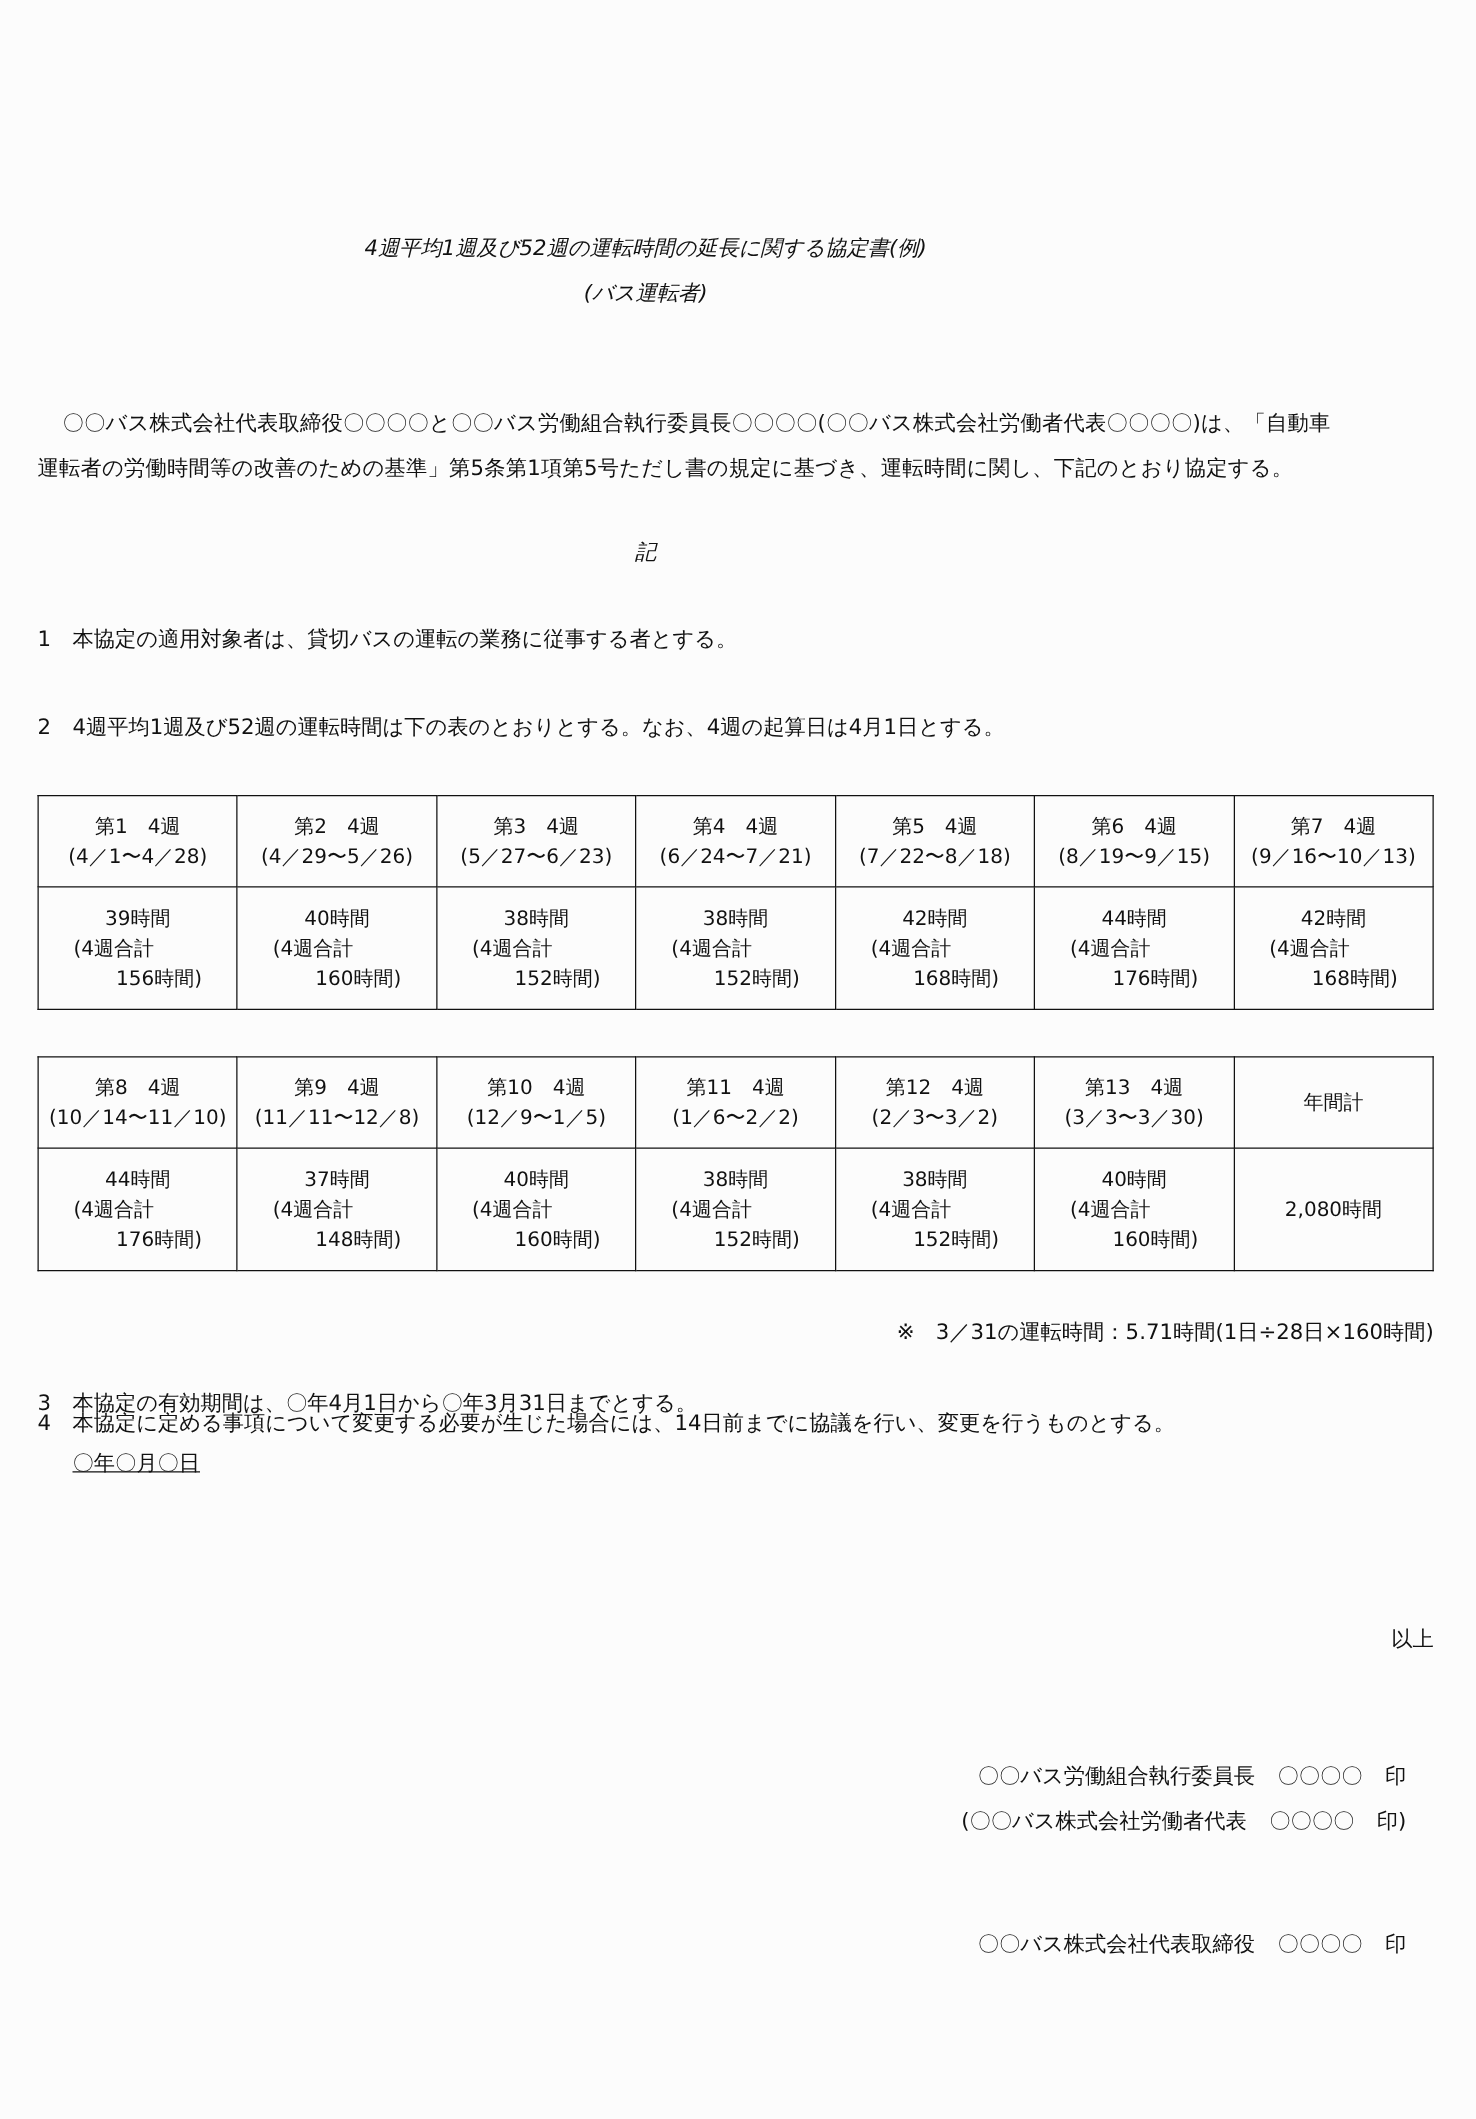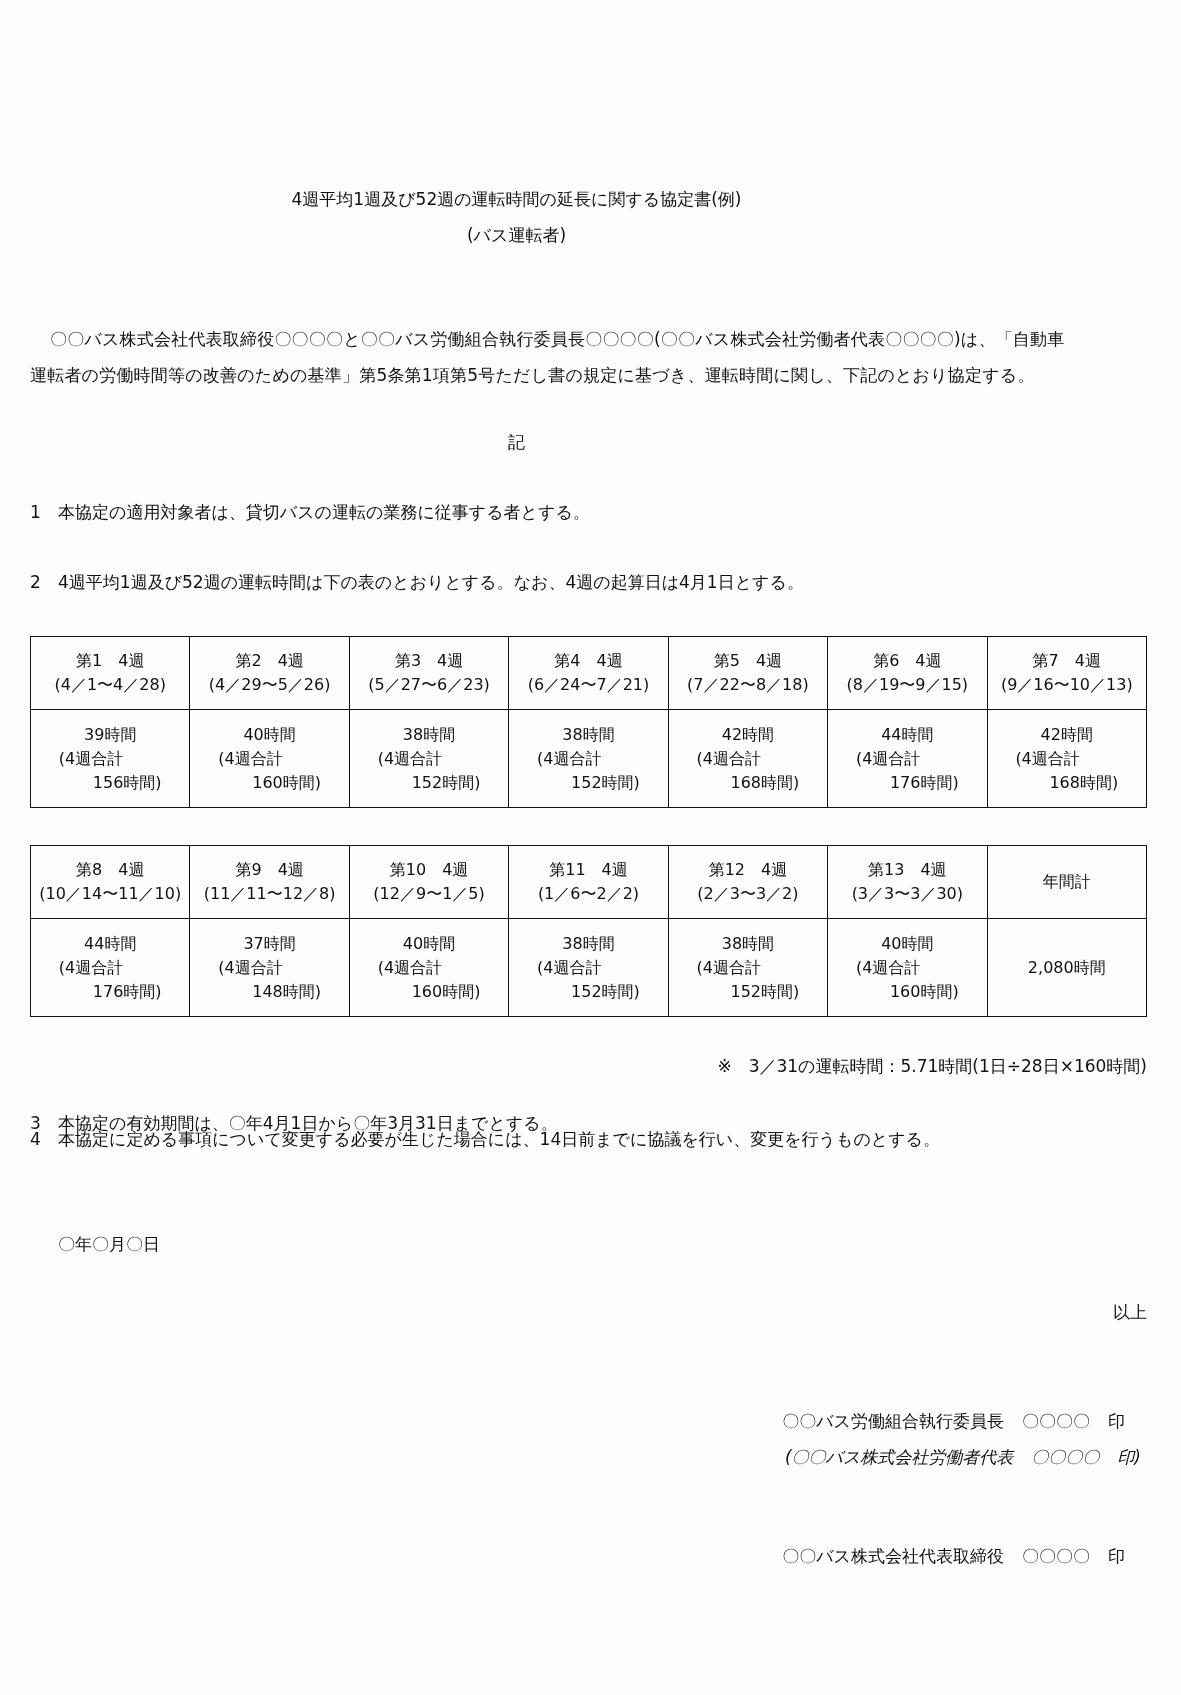--- a/index.html
+++ b/index.html
@@ -2,21 +2,21 @@
 <html><head>
 <meta charset="utf-8">
 <style>
   html, body { margin:0; padding:0; }
   body {
     width:1181px; height:1695px; background:#fcfcfc; color:#111;
     font-family:"DejaVu Sans", "Liberation Sans", sans-serif;
     font-size:17px; position:relative; overflow:hidden;
   }
   .abs { position:absolute; white-space:nowrap; line-height:1; }
-  .center { left:0; width:1033px; text-align:center; }
+  .center { left:0; width:1033px; text-align:center;font-style:italic; }
   .title { top:191px; }
   .subtitle { top:227px; }
   .para { left:30px; width:1120px; letter-spacing:0.2px; }
   .para1 { top:331px; text-indent:20px; }
   .para2 { top:367px; }
   .ki { top:434px; }
   .item1 { top:504px; left:30px; }
   .item2 { top:574px; left:30px; }
   .item3 { top:1115px; left:30px; }
   .item4 { top:1131px; left:30px; }
@@ -32,24 +32,24 @@
   }
   .t1 { top:636px; }
   .t2 { top:845px;border-radius:17px; }
   tr.hdr td { height:72px;margin-left:44px; }
   tr.body td { height:97px; }
   .cellwrap { display:inline-block; text-align:left; }
   .cellwrap .hrs { display:block; text-align:center; }
   .cellwrap .sum1 { display:block; }
   .cellwrap .sum2 { display:block; text-align:right; padding-left:34px; }
   .note { top:1027px; right:34px;margin-top:31px; }
-  .date { top:1236px; left:58px; }
+  .date { top:1163px; left:58px;text-decoration:underline; }
   .ijo { top:1304px; right:34px; }
   .sig1 { top:1413px; right:56px; }
-  .sig2 { top:1449px; right:40px;font-style:italic; }
+  .sig2 { top:1449px; right:56px; }
   .sig3 { top:1548px; right:56px; }
   .sig .gap { display:inline-block; width:18px; }
 </style>
 </head>
 <body>
 
 <div class="abs center title">4週平均1週及び52週の運転時間の延長に関する協定書(例)</div>
 <div class="abs center subtitle">(バス運転者)</div>
 
 <div class="abs para para1">〇〇バス株式会社代表取締役〇〇〇〇と〇〇バス労働組合執行委員長〇〇〇〇(〇〇バス株式会社労働者代表〇〇〇〇)は、「自動車</div>

